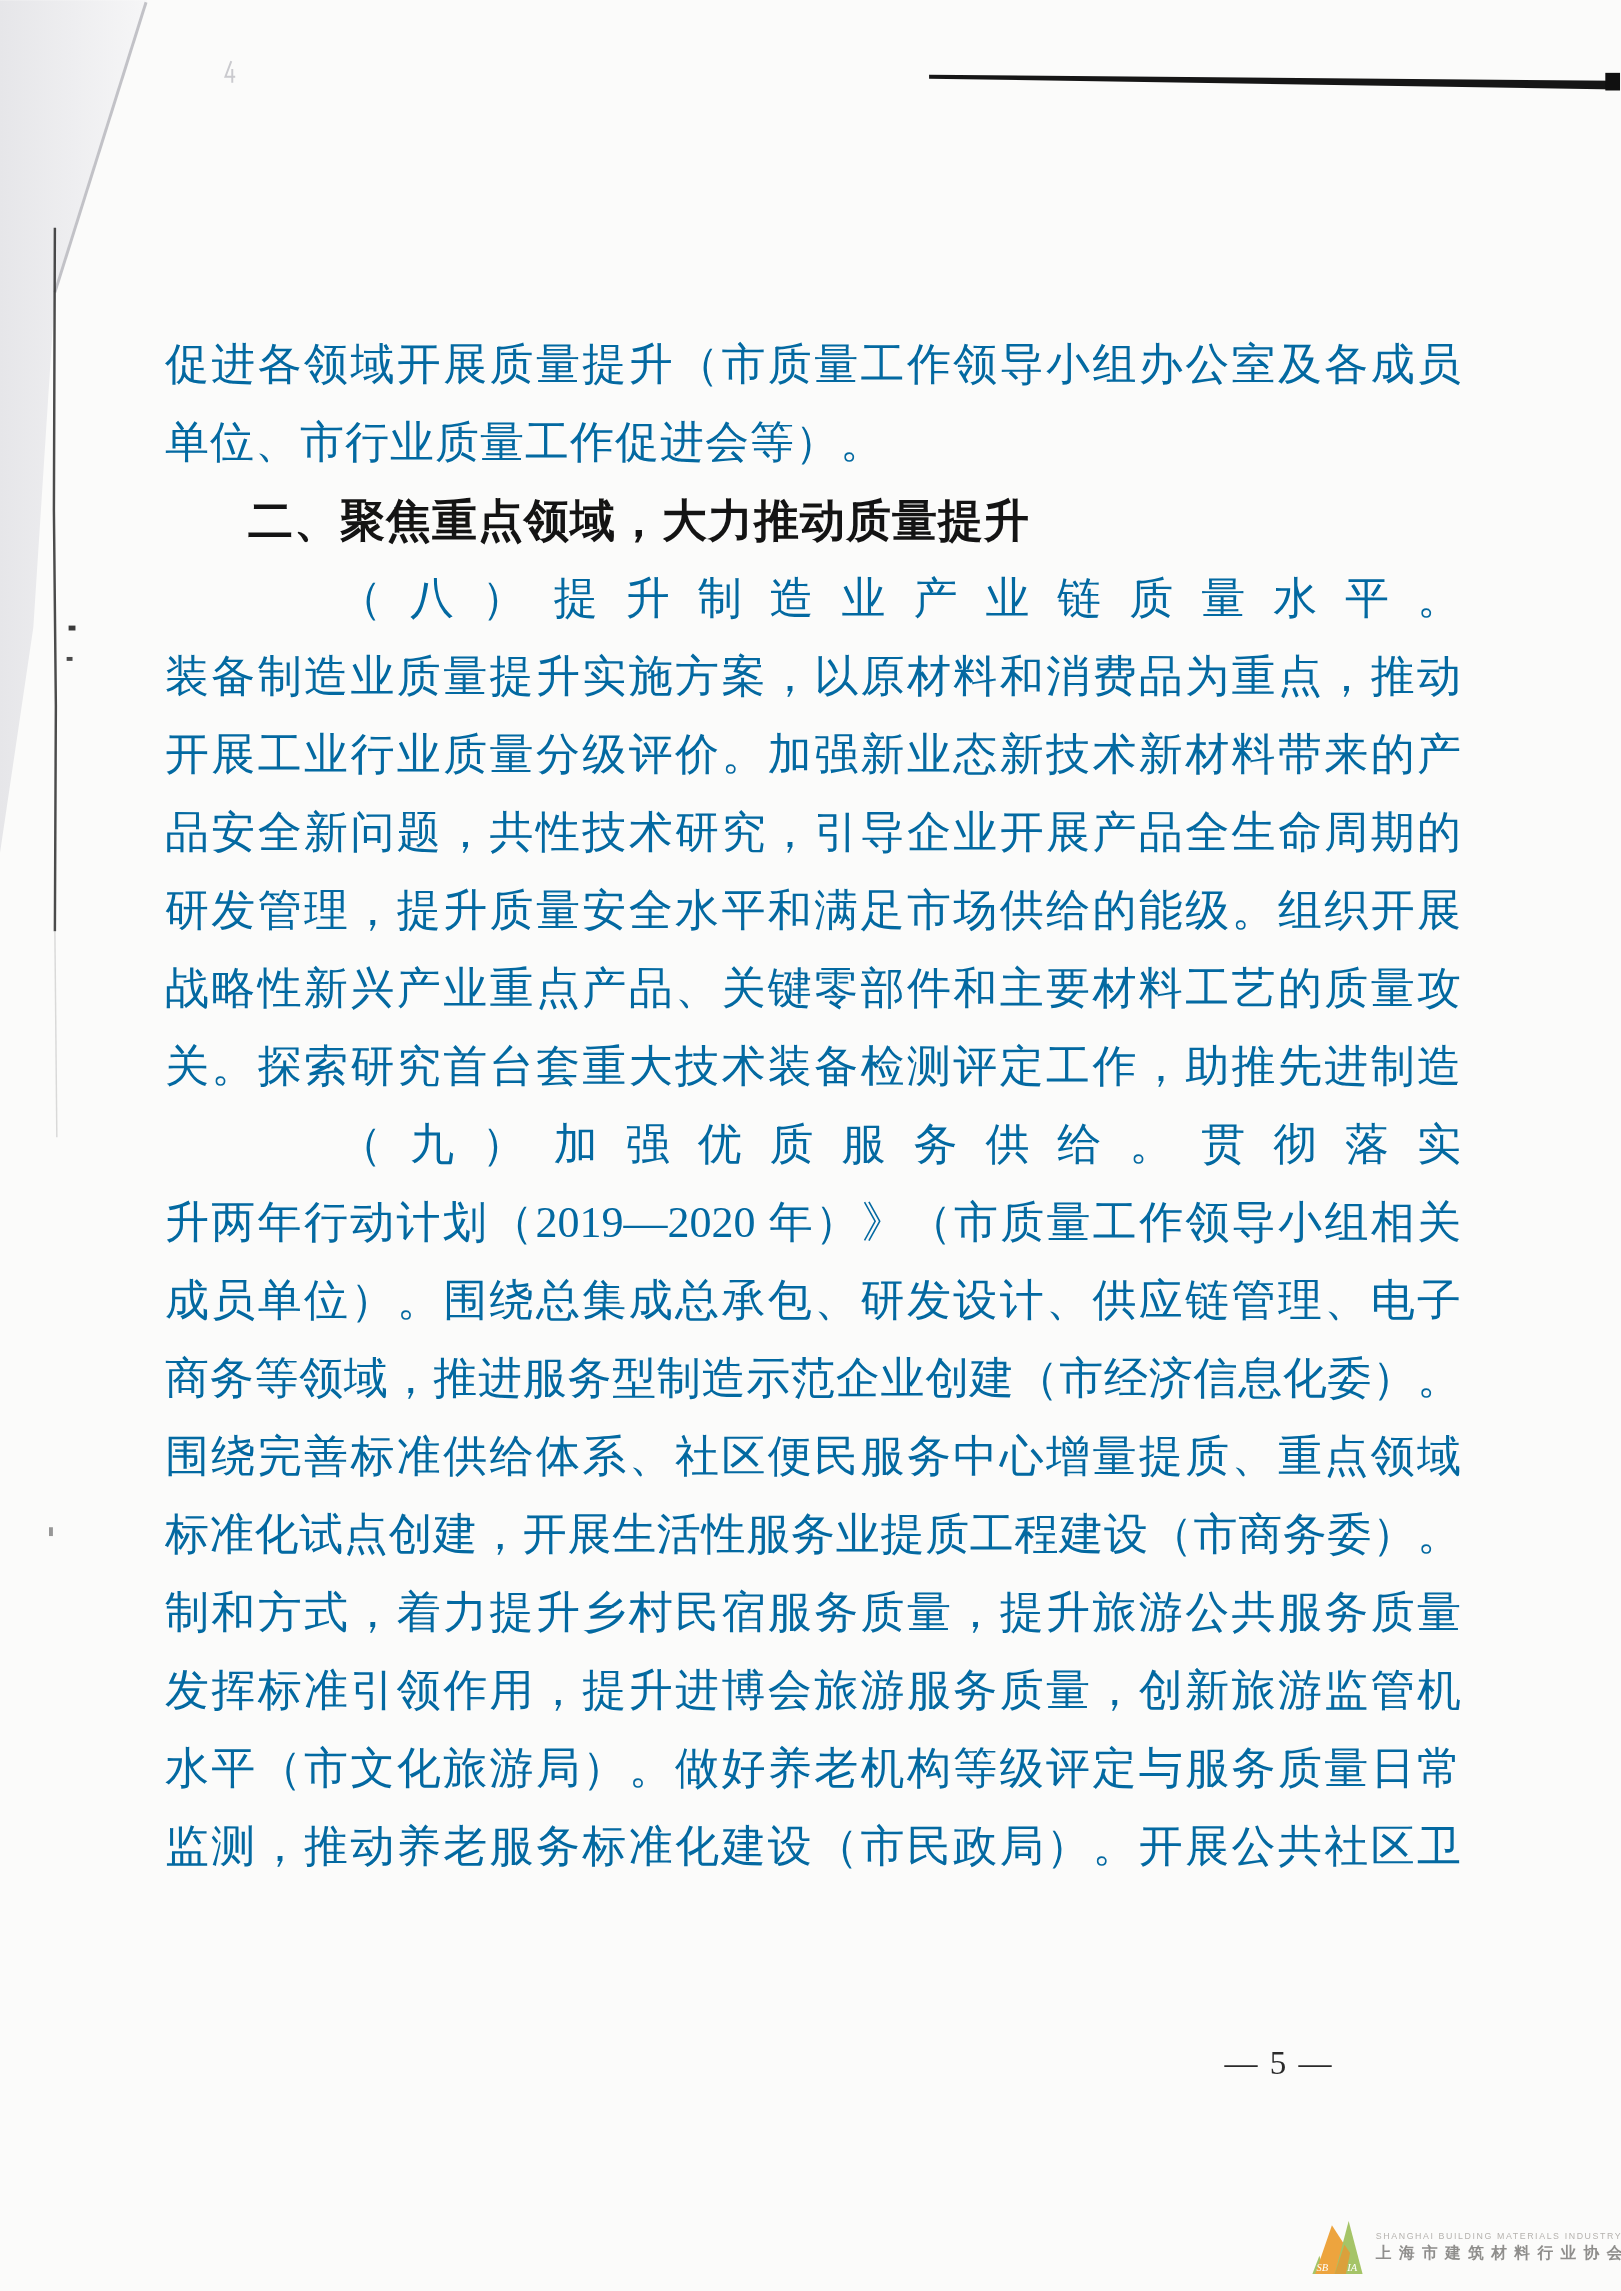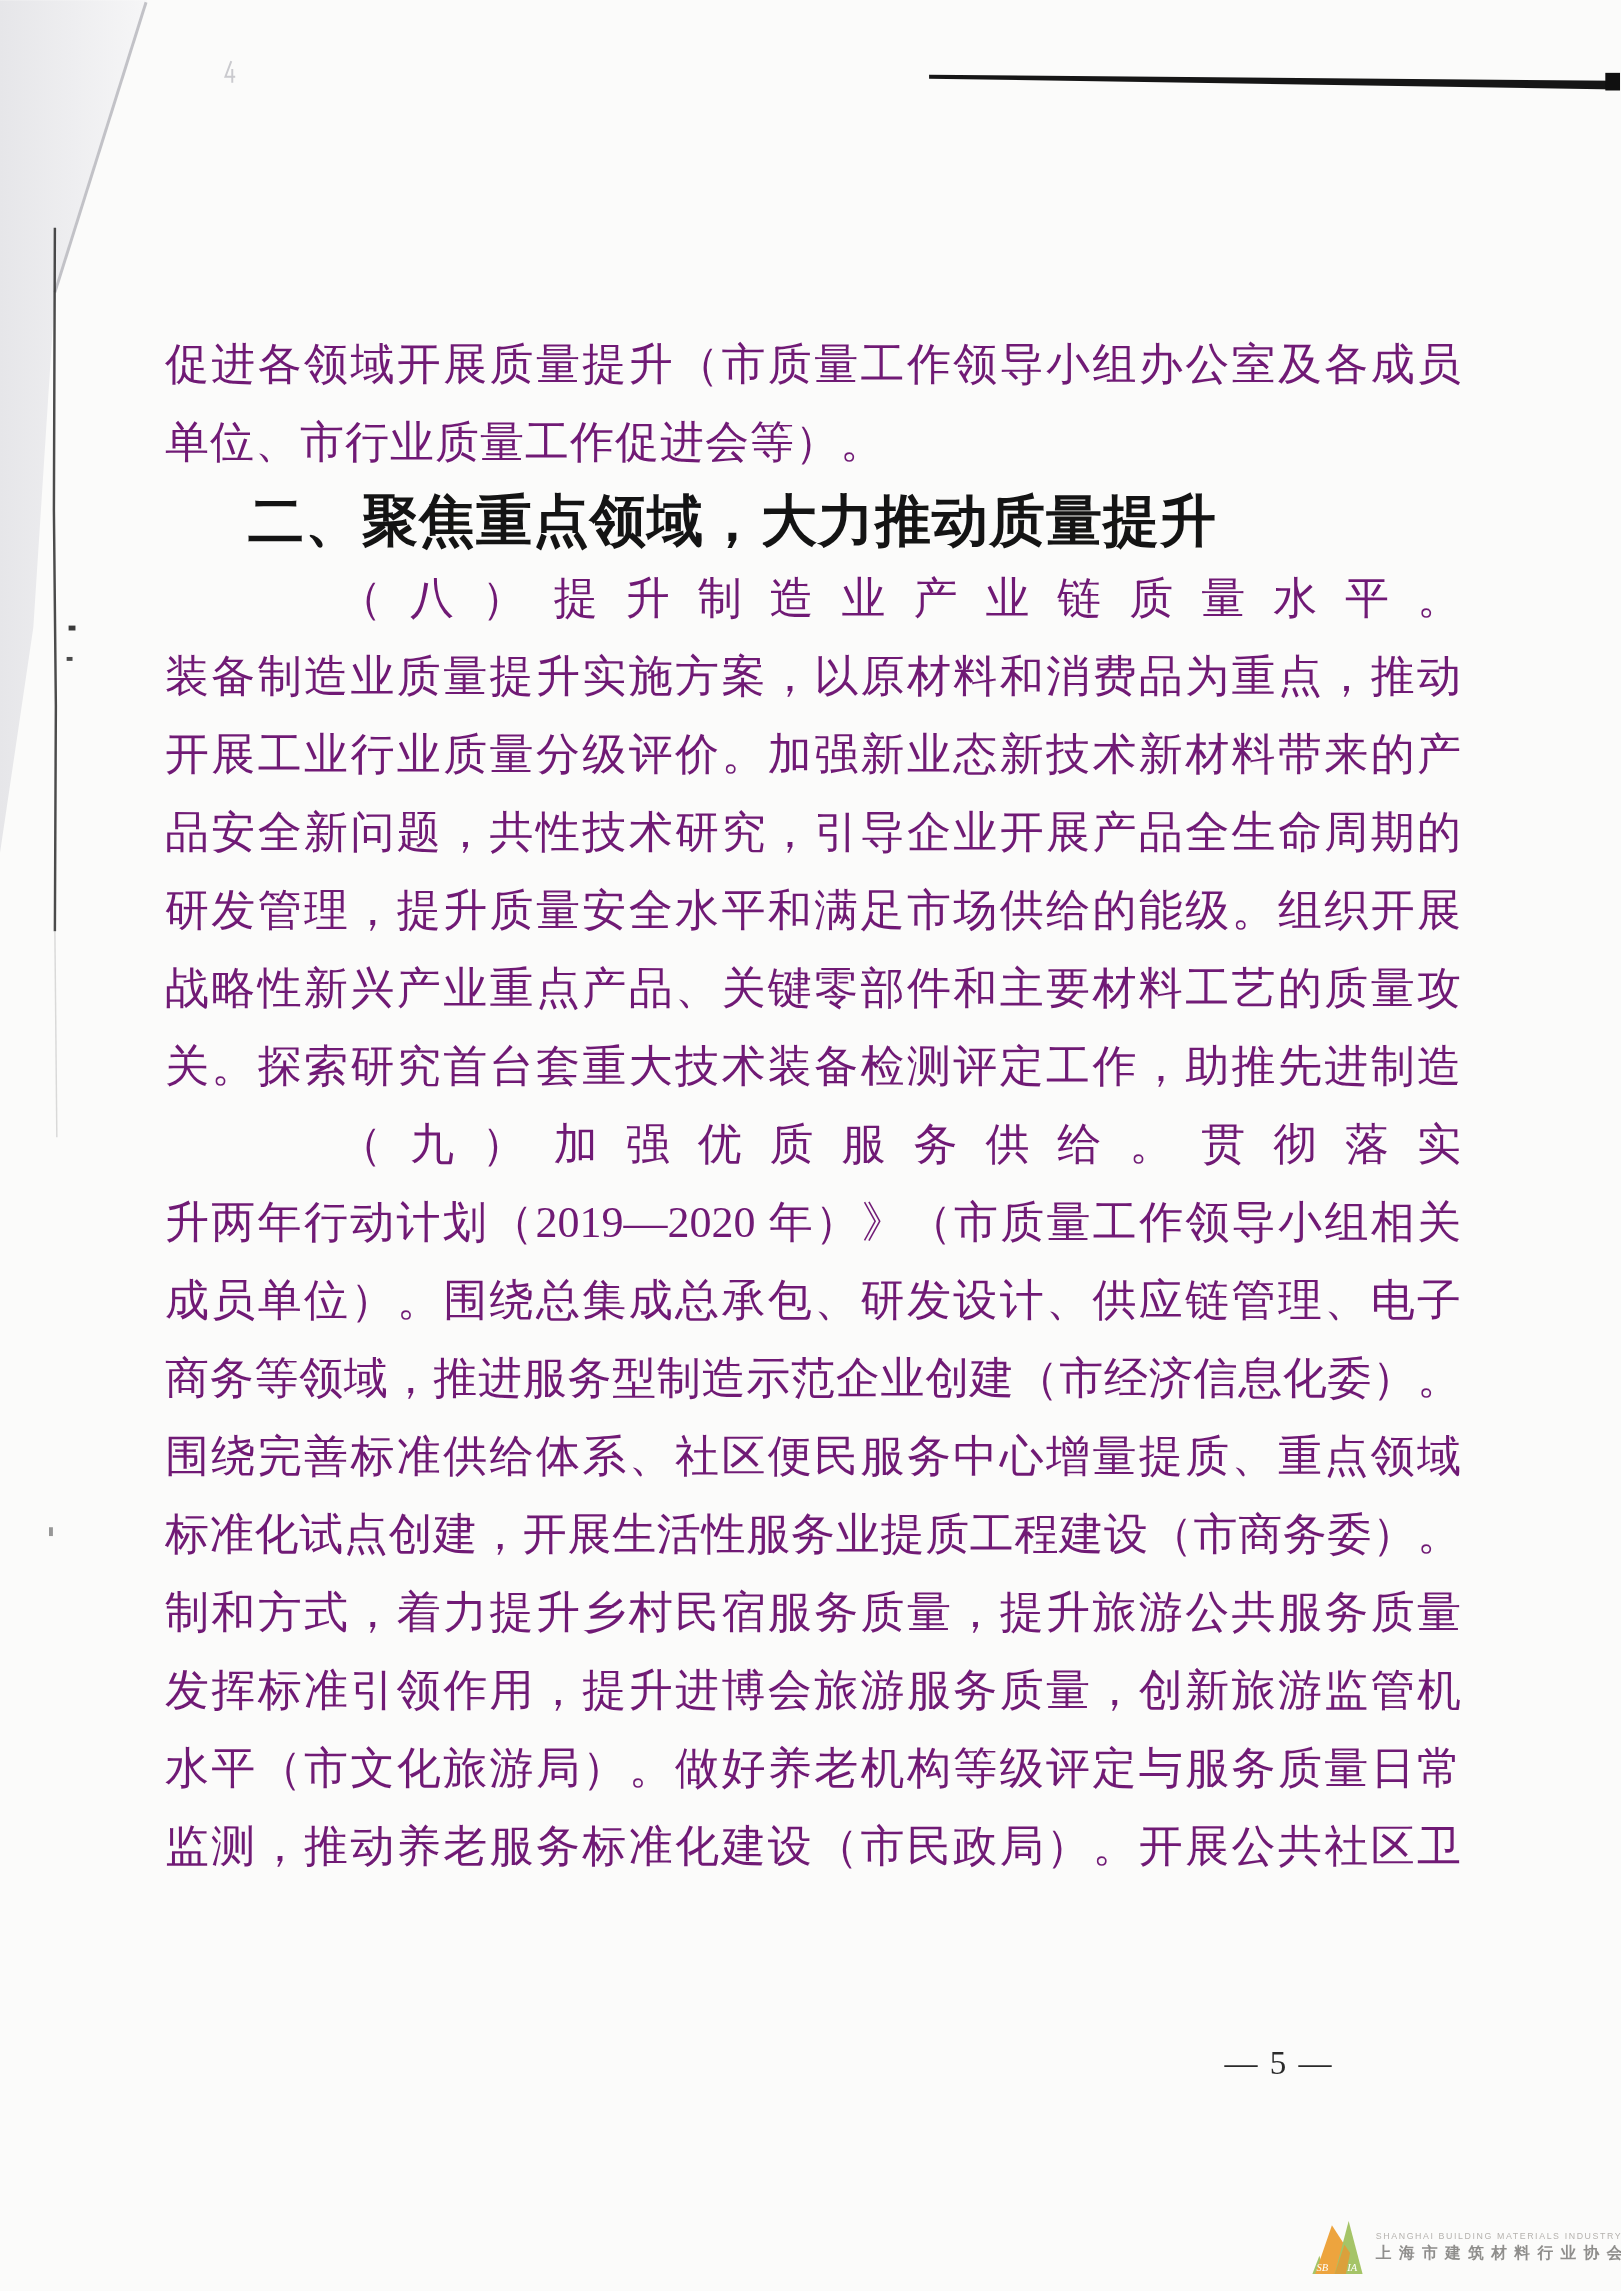--- a/index.html
+++ b/index.html
@@ -10,32 +10,32 @@
     background:#fbfbfa;
     overflow:hidden;
     font-family:"Liberation Serif","DejaVu Serif",serif;
   }
   .artifacts{position:absolute;left:0;top:0;pointer-events:none;}
   #text-block{
     position:absolute;left:165px;top:326px;width:1296px;
   }
   .line{
     height:78px;line-height:78px;
-    font-size:44px;color:#701a75;
+    font-size:44px;color:#0369a1;
     text-align:justify;text-align-last:justify;
     -moz-text-align-last:justify;
     text-justify:inter-character;
     word-break:keep-all;white-space:normal;
     overflow:hidden;
   }
   .line.end{text-align-last:left;letter-spacing:1px;}
   .line.indent{padding-left:173px;}
   .line.heading{
     text-align-last:left;font-weight:bold;
-    padding-left:83px;letter-spacing:1px;font-size:56px;color:#141414;
+    padding-left:83px;letter-spacing:1px;font-size:45px;color:#141414;
   }
   .page-number{
     position:absolute;left:1181px;top:2045px;width:196px;
     text-align:center;font-size:33px;color:#2a2a2a;letter-spacing:2px;
   }
   .assoc-logo{
     position:absolute;left:1311px;top:2219px;
     display:flex;align-items:center;gap:11.8px;
   }
   .assoc-text{display:flex;flex-direction:column;justify-content:center;}

